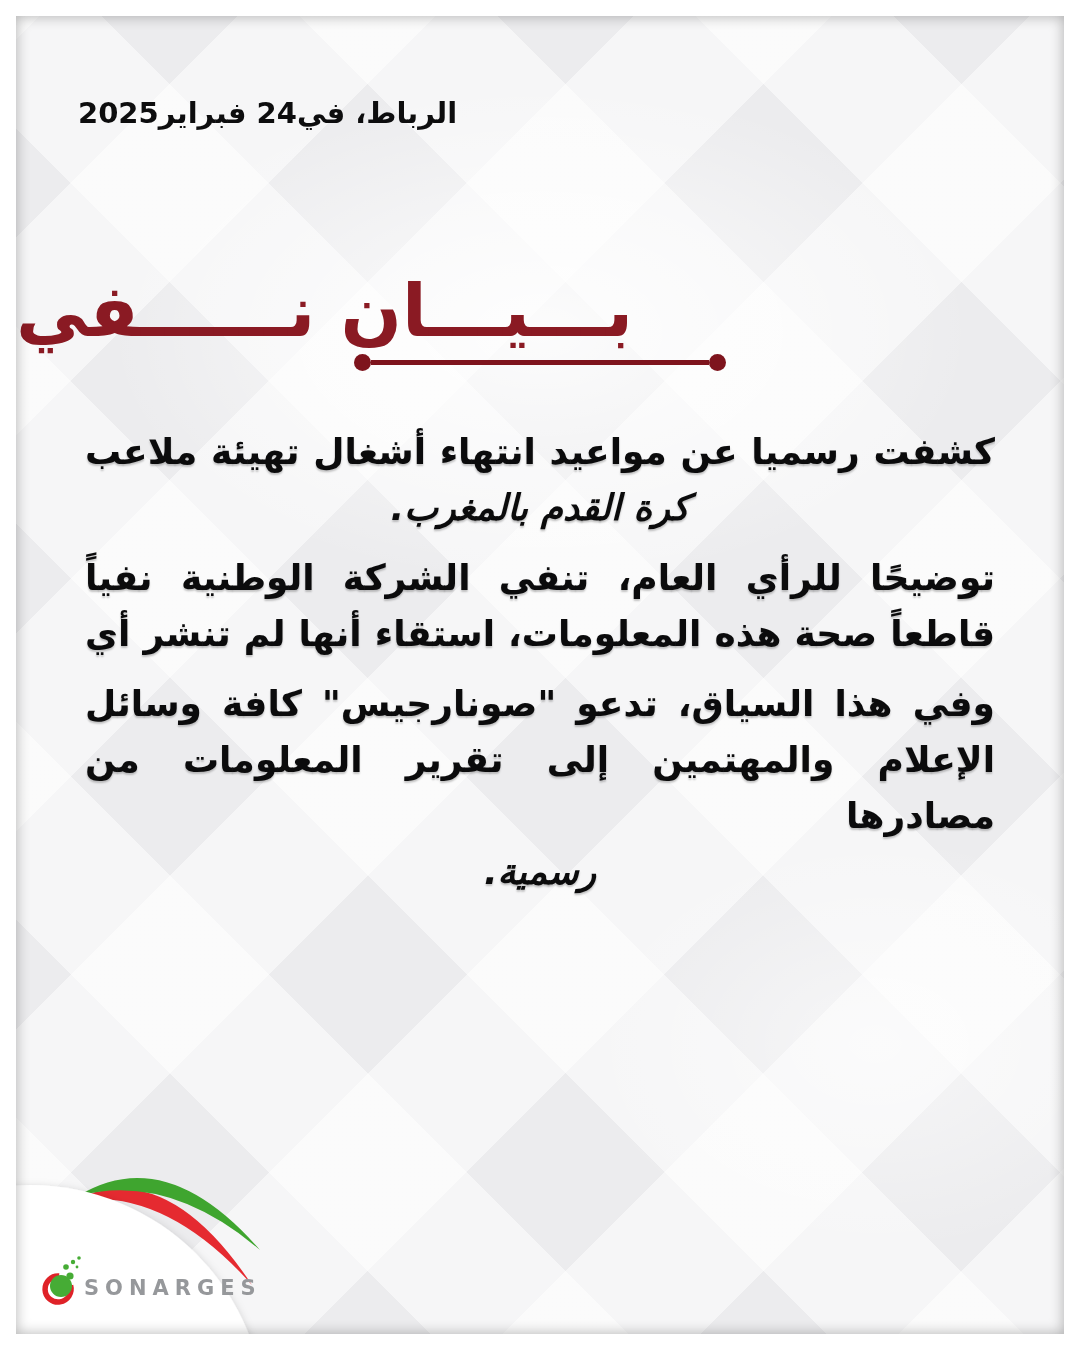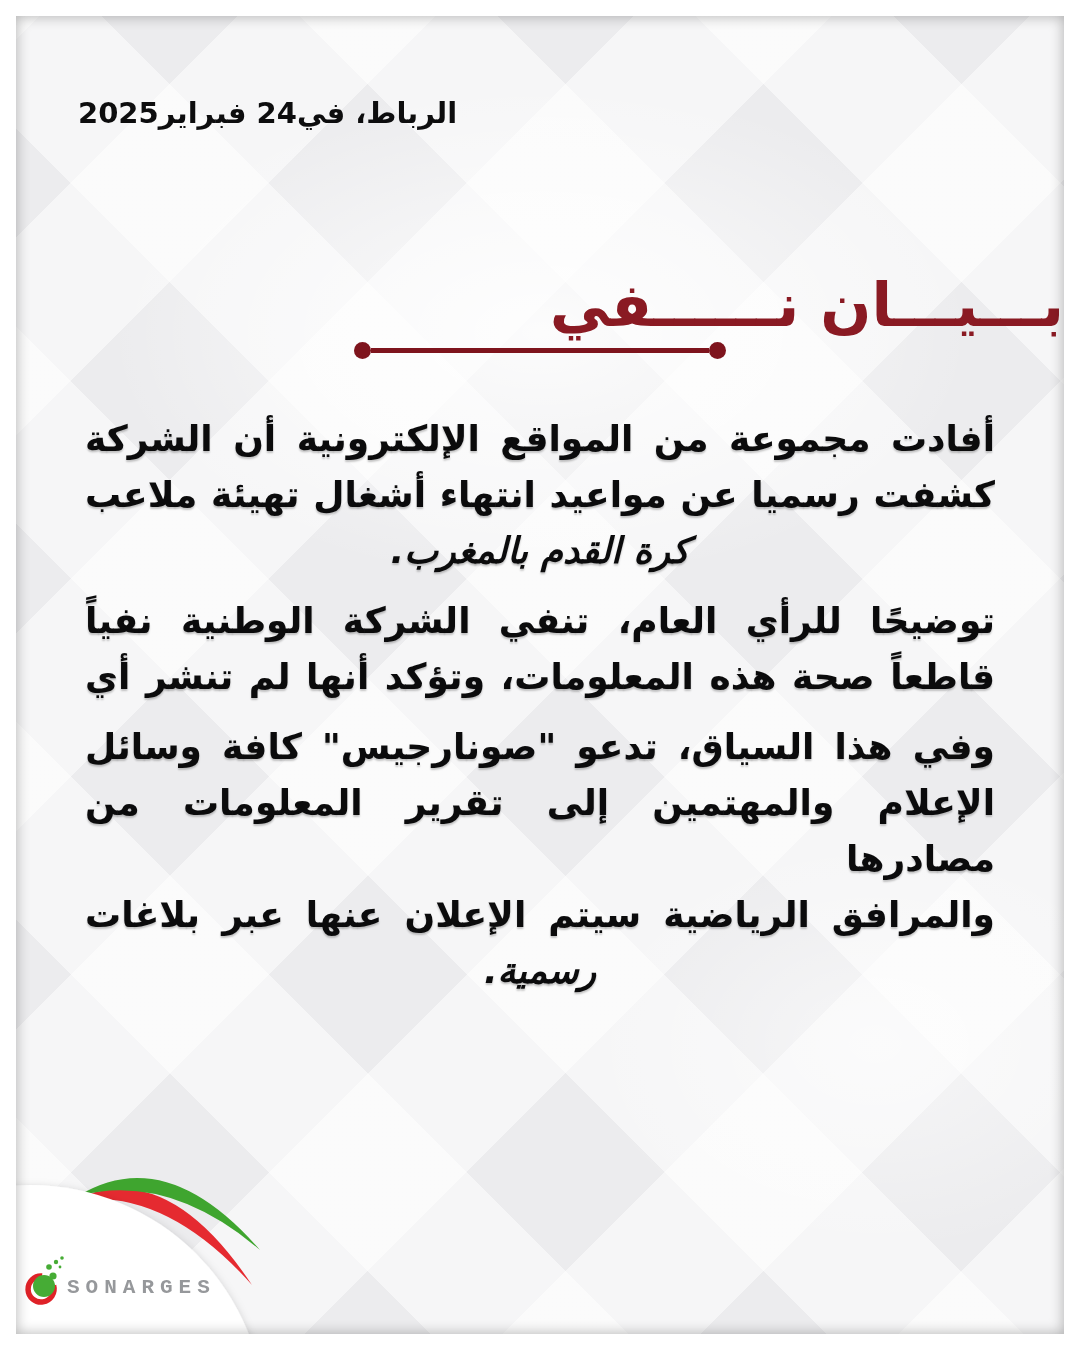--- a/index.html
+++ b/index.html
@@ -33,22 +33,22 @@
     box-shadow: inset 0 0 14px rgba(0,0,0,0.30);
   }
 
   .date {
     position:absolute; z-index:10; top:80px; left:62px; direction:rtl;
     font-size:29px; font-weight:bold; color:#0d0d0e; letter-spacing:0;text-align:center;
   }
 
   .title {
     position:relative; z-index:10; margin-top:258px;
-    text-align:right; direction:rtl;
-    font-size:60px; line-height:1.05; font-weight:bold;
+    text-align:left; direction:rtl;
+    font-size:72px; line-height:1.05; font-weight:bold;
     color:#8A1A23;
   }
   .title-rule {
     position:relative; z-index:10; width:372px; height:18px;
     margin:4px auto 0; display:flex; align-items:center;
   }
   .title-rule .dot {
     width:17px; height:17px; border-radius:50%; background:#7E141D; flex:0 0 auto;
   }
   .title-rule .rule {
@@ -65,23 +65,22 @@
     text-shadow:0 2px 2px rgba(0,0,0,0.22);
     overflow:hidden;
   }
   .line.center { text-align:center; text-align-last:center;font-style:italic; }
 
   .corner-svg {
     position:absolute; z-index:20; left:0; bottom:0; width:330px; height:230px;
     direction:ltr;
   }
   .logo {
-    position:absolute; z-index:25; left:3px; top:1230px; width:240px; height:66px;
+    position:absolute; z-index:25; left:20px; top:1230px; width:240px; height:66px;
     direction:ltr;
-    font-family:Liberation Mono, monospace;
   }
   .logo svg { position:absolute; left:0; top:0; }
   .brand {
     position:absolute; left:48px; top:31px; line-height:22px;
     font-size:21px; letter-spacing:6px; font-weight:600; color:#96989B;
   }
 </style>
 </head>
 <body>
 
@@ -95,32 +94,30 @@
 
     <h1 class="title">بـــيـــان نــــــفي</h1>
     <div class="title-rule">
       <span class="dot"></span>
       <span class="rule"></span>
       <span class="dot"></span>
     </div>
 
     <div class="content">
       <div class="para">
-        <div class="line">أفادت مجموعة من المواقع الإلكترونية أن الشركة</div>
         <div class="line">كشفت رسميا عن مواعيد انتهاء أشغال تهيئة ملاعب</div>
         <div class="line center">كرة القدم بالمغرب.</div>
       </div>
       <div class="para">
         <div class="line">توضيحًا للرأي العام، تنفي الشركة الوطنية نفياً</div>
-        <div class="line">قاطعاً صحة هذه المعلومات، وتؤكد أنها لم تنشر أي</div>
+        <div class="line">قاطعاً صحة هذه المعلومات، استقاء أنها لم تنشر أي</div>
       </div>
       <div class="para">
         <div class="line">وفي هذا السياق، تدعو "صونارجيس" كافة وسائل</div>
         <div class="line">الإعلام والمهتمين إلى تقرير المعلومات من مصادرها</div>
-        <div class="line">والمرافق الرياضية سيتم الإعلان عنها عبر بلاغات</div>
         <div class="line center">رسمية.</div>
       </div>
     </div>
 
     <svg class="corner-svg" viewBox="0 0 330 230" aria-hidden="true">
       <defs>
         <filter id="softShadow" x="-20%" y="-20%" width="140%" height="140%">
           <feDropShadow dx="0" dy="2" stdDeviation="4" flood-color="#000000" flood-opacity="0.18"></feDropShadow>
         </filter>
       </defs>

